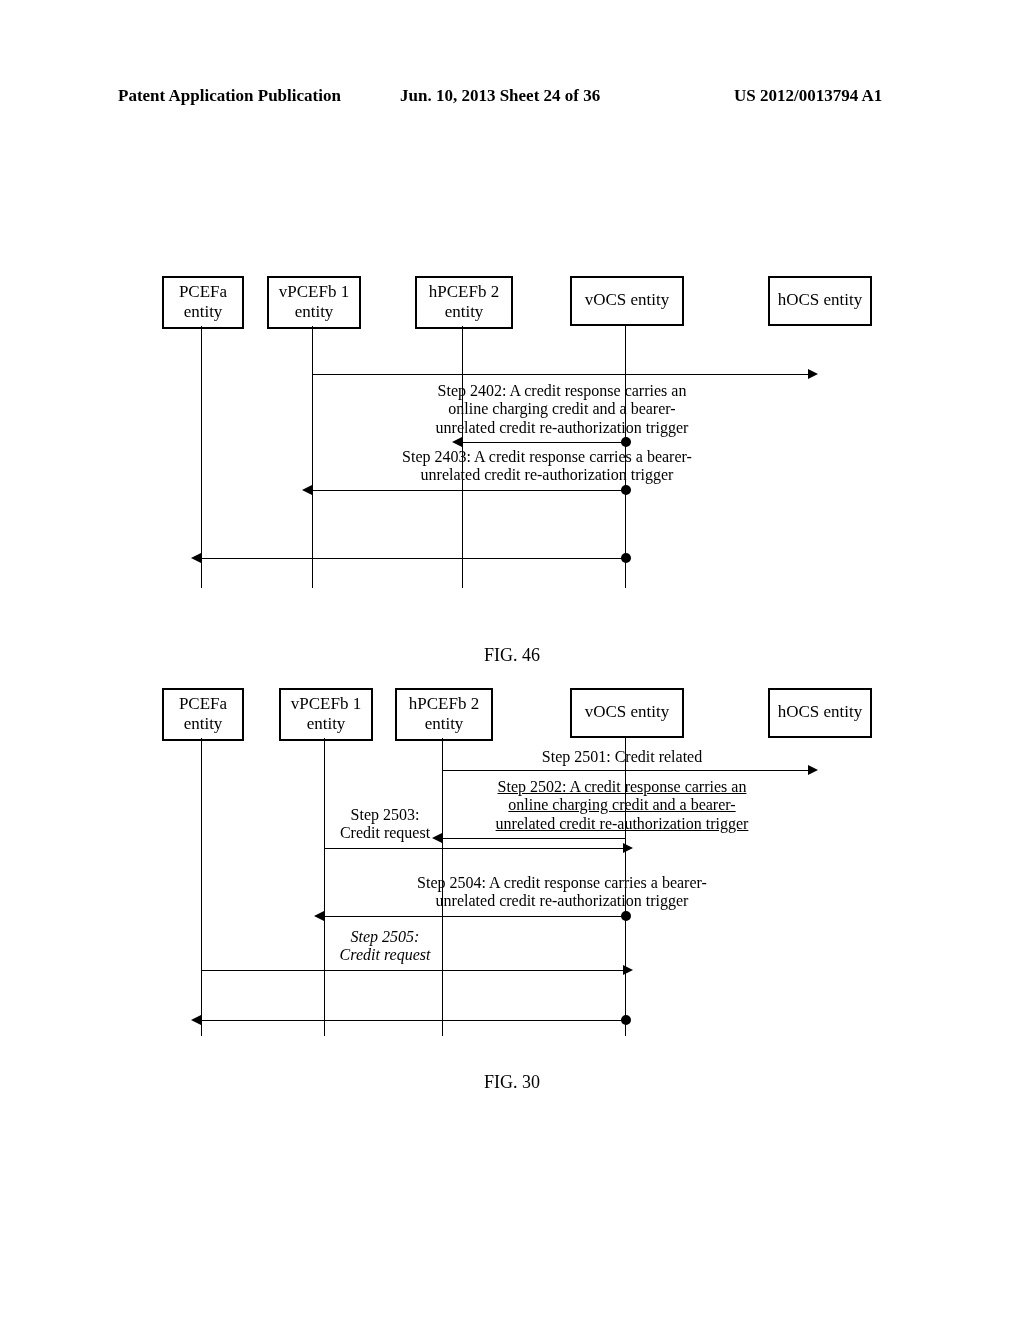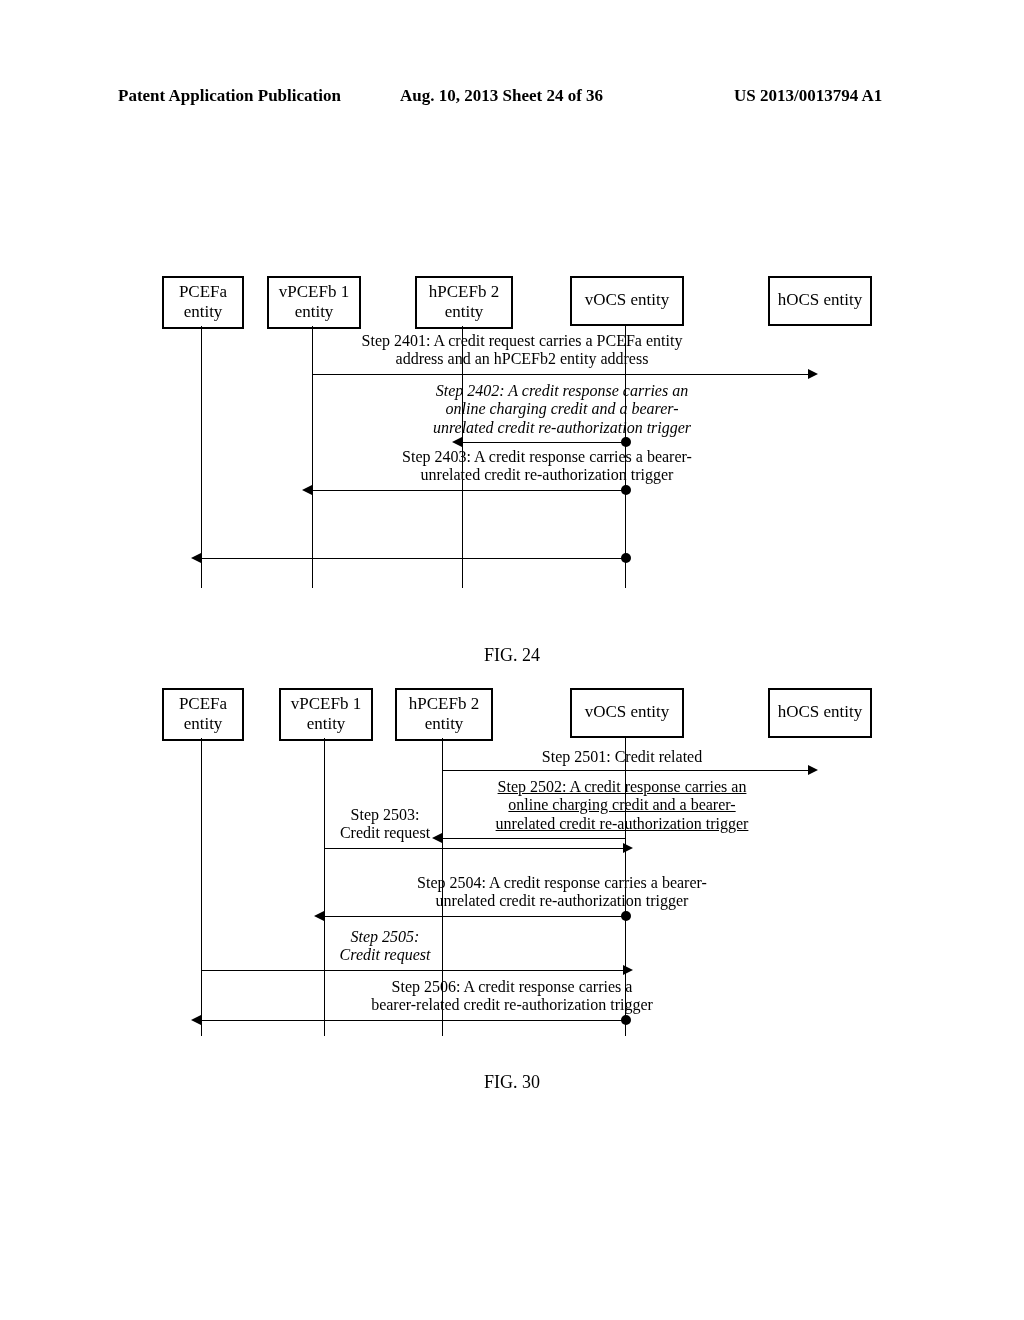--- a/index.html
+++ b/index.html
@@ -88,22 +88,22 @@
     left: 0;
     right: 0;
     text-align: center;
   }
 </style>
 </head>
 <body>
 
 <div class="header">
   <span class="left">Patent Application Publication</span>
-  <span class="center">Aug. 10, 2013  Sheet 24 of 36</span>
-  <span class="right">US 2013/0013794 A1</span>
+  <span class="center">Jun. 10, 2013  Sheet 24 of 36</span>
+  <span class="right">US 2012/0013794 A1</span>
 </div>
 
 <div class="diagram" style="top:276px; width:720px; height:320px;">
 
   <div class="entity-box" style="left:0; top:0; width:78px;">
     <span>PCEFa<br>entity</span>
   </div>
   <div class="entity-box" style="left:105px; top:0; width:90px;">
     <span>vPCEFb 1<br>entity</span>
   </div>
@@ -115,47 +115,44 @@
   </div>
   <div class="entity-box" style="left:606px; top:0; width:100px; padding-top:12px; padding-bottom:14px;">
     <span>hOCS entity</span>
   </div>
 
   <div class="lifeline" style="left:39px; top:50px; height:262px;"></div>
   <div class="lifeline" style="left:150px; top:50px; height:262px;"></div>
   <div class="lifeline" style="left:300px; top:50px; height:262px;"></div>
   <div class="lifeline" style="left:463px; top:50px; height:262px;"></div>
 
-  <div class="msg" style="left:160px; top:56px; width:400px;">
-    <span>Step 2401: A credit request carries a PCEFa entity<br>address and an hPCEFb2 entity address</span>
-  </div>
   <div class="arrow-line" style="left:150px; top:98px; width:498px;"></div>
   <div class="arrow-head-right" style="left:646px; top:93px;"></div>
 
-  <div class="msg" style="left:230px; top:106px; width:340px;font-style:italic;">
+  <div class="msg" style="left:230px; top:106px; width:340px;">
     <span>Step 2402: A credit response carries an<br>online charging credit and a bearer-<br>unrelated credit re-authorization trigger</span>
   </div>
   <div class="arrow-line" style="left:300px; top:166px; width:163px;"></div>
   <div class="arrow-head-left" style="left:290px; top:161px;"></div>
   <div class="dot" style="left:459px; top:161px;"></div>
 
   <div class="msg" style="left:190px; top:172px; width:390px;">
     <span>Step 2403: A credit response carries a bearer-<br>unrelated credit re-authorization trigger</span>
   </div>
   <div class="arrow-line" style="left:150px; top:214px; width:313px;"></div>
   <div class="arrow-head-left" style="left:140px; top:209px;"></div>
   <div class="dot" style="left:459px; top:209px;"></div>
 
   <div class="arrow-line" style="left:39px; top:282px; width:424px;"></div>
   <div class="arrow-head-left" style="left:29px; top:277px;"></div>
   <div class="dot" style="left:459px; top:277px;"></div>
 </div>
 
 <div class="fig-label" style="top:645px;">
-  <span>FIG. 24</span>
+  <span>FIG. 46</span>
 </div>
 
 <div class="diagram" style="top:688px; width:720px; height:360px;">
 
   <div class="entity-box" style="left:0; top:0; width:78px;">
     <span>PCEFa<br>entity</span>
   </div>
   <div class="entity-box" style="left:117px; top:0; width:90px;">
     <span>vPCEFb 1<br>entity</span>
   </div>
@@ -198,23 +195,20 @@
   <div class="arrow-line" style="left:162px; top:228px; width:301px;"></div>
   <div class="arrow-head-left" style="left:152px; top:223px;"></div>
   <div class="dot" style="left:459px; top:223px;"></div>
 
   <div class="msg" style="left:158px; top:240px; width:130px;font-style:italic;">
     <span>Step 2505:<br>Credit request</span>
   </div>
   <div class="arrow-line" style="left:39px; top:282px; width:424px;"></div>
   <div class="arrow-head-right" style="left:461px; top:277px;"></div>
 
-  <div class="msg" style="left:150px; top:290px; width:400px;">
-    <span>Step 2506: A credit response carries a<br>bearer-related credit re-authorization trigger</span>
-  </div>
   <div class="arrow-line" style="left:39px; top:332px; width:424px;"></div>
   <div class="arrow-head-left" style="left:29px; top:327px;"></div>
   <div class="dot" style="left:459px; top:327px;"></div>
 </div>
 
 <div class="fig-label" style="top:1072px;">
   <span>FIG. 30</span>
 </div>
 
 </body></html>

